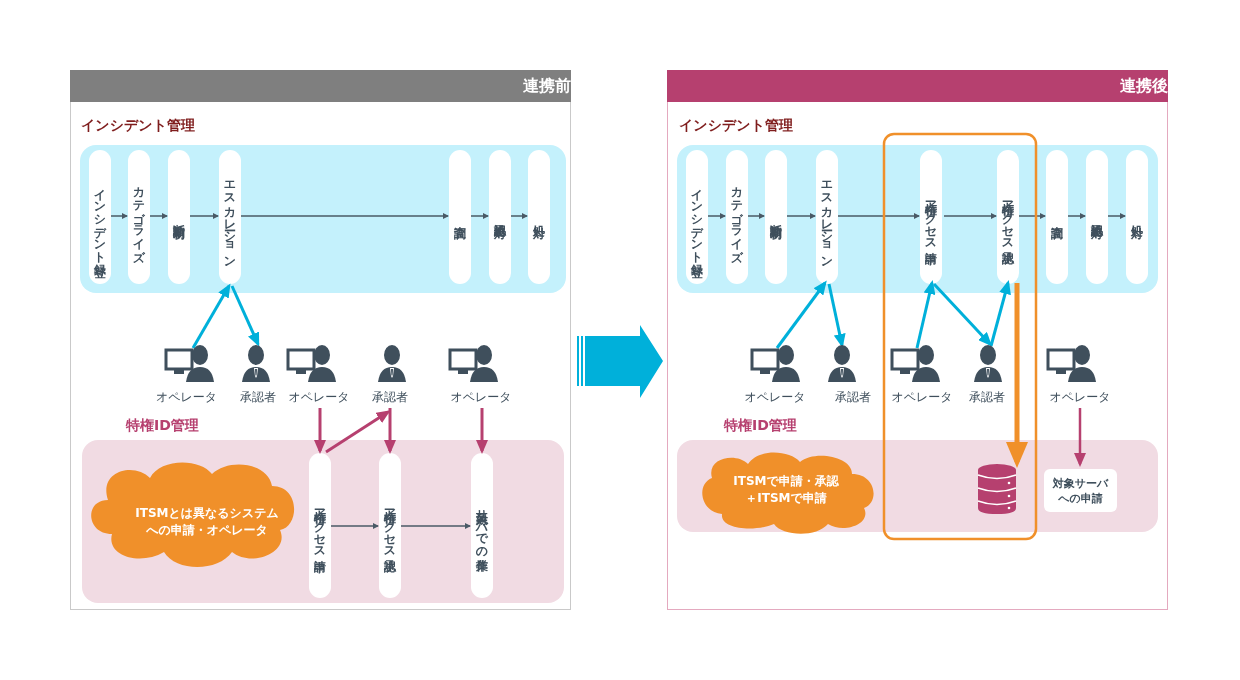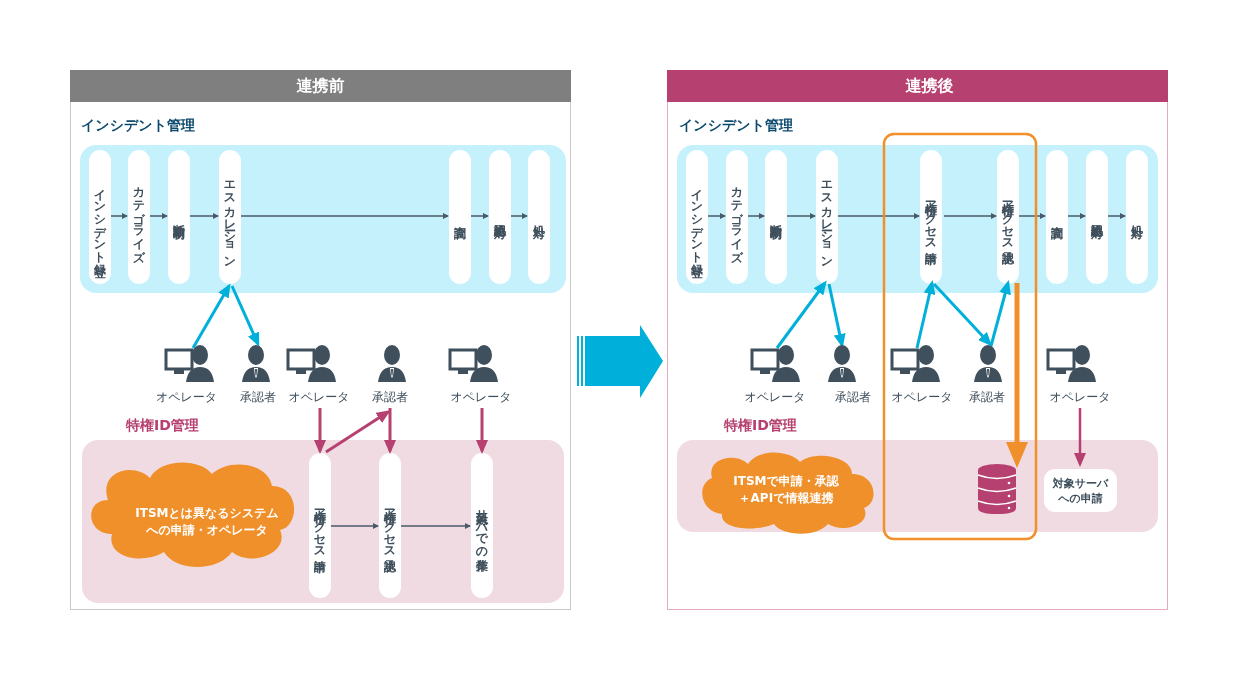--- a/index.html
+++ b/index.html
@@ -3,35 +3,35 @@
 <meta charset="utf-8">
 <style>
   html, body { margin:0; padding:0; background:#ffffff; }
   body { width:1240px; height:680px; position:relative; overflow:hidden;
          font-family:"DejaVu Sans", "Liberation Sans", sans-serif; }
   .abs { position:absolute; }
   .panel { position:absolute; top:70px; width:501px; height:540px; box-sizing:border-box; background:#fff; }
   .panel.before { left:70px; border:1px solid #c9c9c9; }
   .panel.after { left:667px; border:1px solid #e4a9bf; }
   .panel-header { position:absolute; left:-1px; right:-1px; top:-1px; height:32px; color:#fff;
-                  font-weight:bold; font-size:16px; text-align:center; line-height:32px; }
+                  font-weight:bold; font-size:16px; text-align:right; line-height:32px; }
   .before .panel-header { background:#7f7f7f; }
   .after .panel-header { background:#b6406f;padding-left:24px; }
   .section-label { position:absolute; font-weight:bold; font-size:14px; }
-  .incident-label { color:#0c4a6e; }
+  .incident-label { color:#7f1d1d; }
   .priv-label { color:#b6406f;margin-left:45px; }
   .band-blue { position:absolute; background:#c4f1fc; border-radius:16px; }
   .band-pink { position:absolute; background:#f1dbe3; border-radius:16px; }
   .pill { position:absolute; width:22px; background:#fff; border-radius:11px;
           display:flex; align-items:center; justify-content:center; }
   .pill span { writing-mode:vertical-rl; text-orientation:upright; font-size:12px; font-weight:bold;
                color:#3f4f5c; letter-spacing:-1px; line-height:22px; }
   .role-label { position:absolute; font-size:12px; font-weight:normal; color:#3f4f5c; white-space:nowrap; text-align:center; }
   .cloud-text { position:absolute; color:#fff; font-weight:bold; font-size:12px; text-align:center; line-height:17px; }
-  .target-box { position:absolute; background:#fff; border-radius:11px; color:#3f4f5c; font-size:11px; font-weight:bold;
+  .target-box { position:absolute; background:#fff; border-radius:6px; color:#3f4f5c; font-size:11px; font-weight:bold;
                 text-align:center; line-height:15px; display:flex; align-items:center; justify-content:center; flex-direction:column; }
   svg.overlay { position:absolute; left:0; top:0; pointer-events:none; }
 </style>
 </head>
 <body>
 
 <div class="panel before">
   <div class="panel-header">連携前</div>
 </div>
 <div class="section-label incident-label abs" style="left:81px;top:117px;">インシデント管理</div>
@@ -229,14 +229,14 @@
 
   <path fill="#f0902a" d="M712,478 C706,458 736,452 748,464 C758,448 790,450 800,462 C814,450 852,456 852,474 C876,474 880,502 864,508 C872,524 844,534 828,524 C816,538 782,536 774,524 C756,532 720,530 722,514 C700,512 696,484 712,478 Z"></path>
 </svg>
 
 <div class="cloud-text" style="left:112px;top:505px;width:190px;">
   <div>ITSMとは異なるシステム</div>
   <div>への申請・オペレータ</div>
 </div>
 <div class="cloud-text" style="left:706px;top:473px;width:160px;">
   <div>ITSMで申請・承認</div>
-  <div>＋APIで情報連携</div>
+  <div>＋ITSMで申請</div>
 </div>
 
 </body></html>

